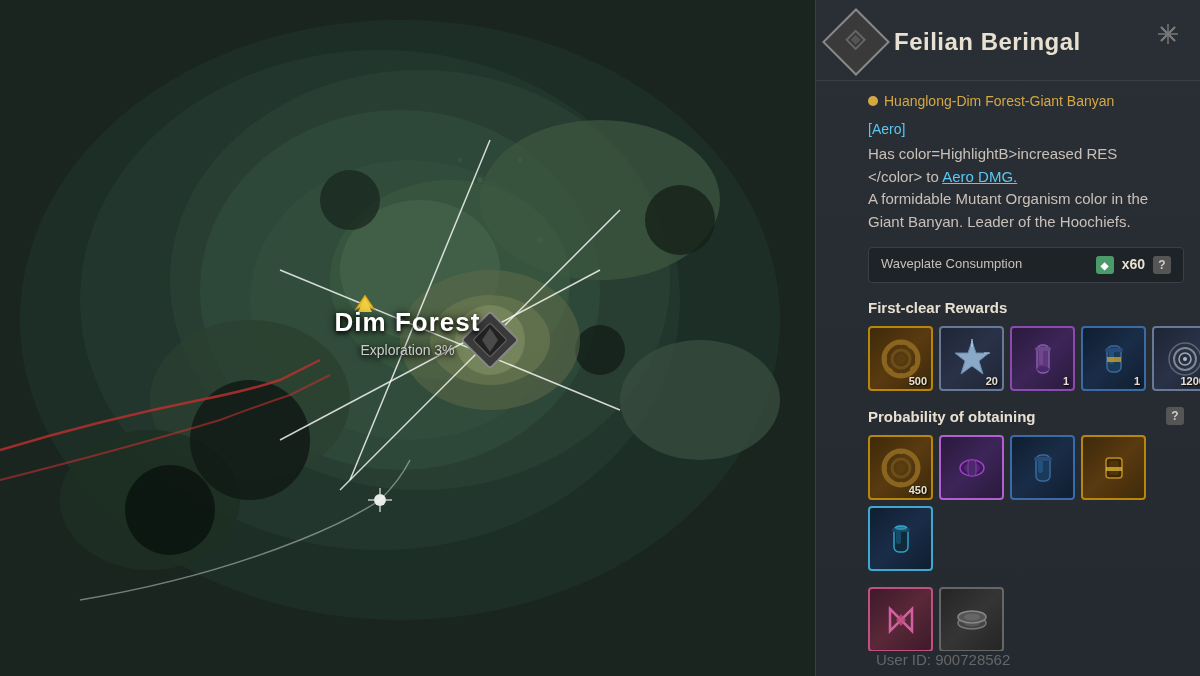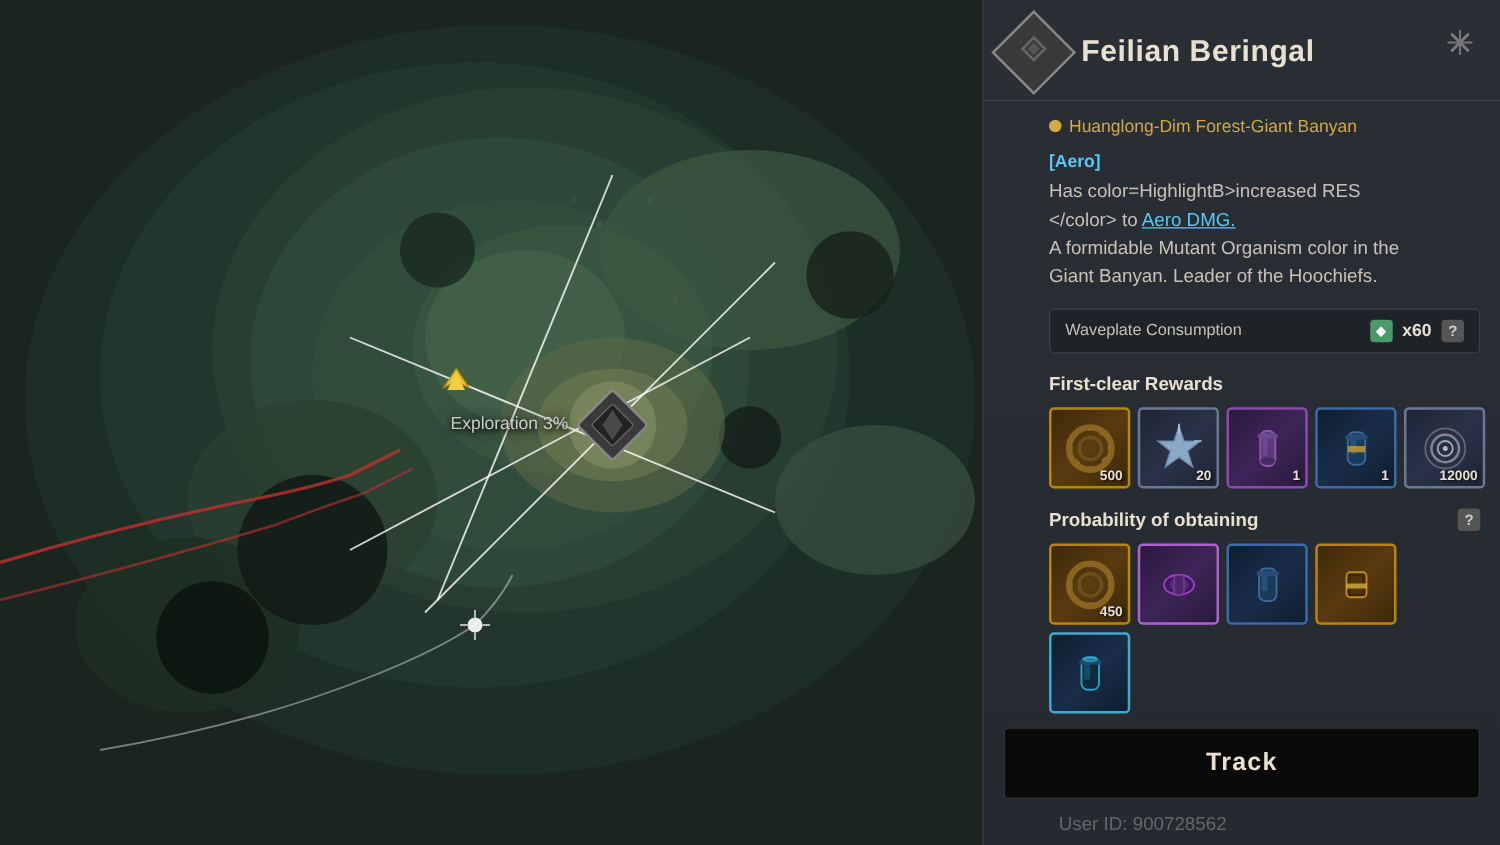--- a/index.html
+++ b/index.html
@@ -40,21 +40,21 @@
     .map-label-sub {
       font-size: 14px;
       color: #ccc;
       margin-top: 4px;
     }
 
     
     #panel-section {
       position: absolute;
       right: 0; top: 0;
-      width: 414px;
+      width: 385px;
       height: 676px;
       background: linear-gradient(180deg, #2a2f35 0%, #252a30 100%);
       border-left: 1px solid #3a4045;
       display: flex;
       flex-direction: column;
     }
 
     .panel-header {
       display: flex;
       align-items: center;
@@ -139,21 +139,21 @@
       font-weight: 500;
     }
 
     .description-section {
       margin-bottom: 14px;
     }
 
     .aero-tag {
       color: #5ac8f5;
       font-size: 14px;
-      font-weight: bold;
+      font-weight: normal;
       margin-bottom: 6px;
     }
 
     .desc-text {
       font-size: 15px;
       color: #c8c0b8;
       line-height: 1.5;
     }
 
     .aero-link {
@@ -373,20 +373,21 @@
     <polygon points="358,312 365,298 372,312" fill="#f0d040"></polygon>
 
     <circle cx="480" cy="180" r="3" fill="#4a6050" opacity="0.6"></circle>
     <circle cx="520" cy="160" r="2" fill="#4a6050" opacity="0.5"></circle>
     <circle cx="560" cy="200" r="4" fill="#3a5040" opacity="0.6"></circle>
     <circle cx="540" cy="240" r="3" fill="#4a6050" opacity="0.5"></circle>
     <circle cx="460" cy="160" r="2" fill="#4a6050" opacity="0.4"></circle>
   </svg>
 
   <div class="map-label">
+    <div class="map-label-title">Dim Forest</div>
     <div class="map-label-sub">Exploration 3%</div>
   </div>
 </div>
 
 <div id="panel-section">
 
   <div class="panel-header">
     <div class="boss-icon-container">
       <div class="boss-icon-inner">
         <svg width="24" height="24" viewBox="0 0 24 24">
@@ -592,16 +593,15 @@
             <ellipse cx="19" cy="22" rx="8" ry="3.5" fill="#555"></ellipse>
             <ellipse cx="19" cy="16" rx="14" ry="6" fill="#555" stroke="#888" stroke-width="1.5"></ellipse>
             <ellipse cx="19" cy="16" rx="8" ry="3.5" fill="#666"></ellipse>
           </svg>
         </div>
       </div>
     </div>
 
   </div>
 
-  <button class="track-button">Track</button>
 
   <div class="user-id">User ID: 900728562</div>
 </div>
 
 </body></html>

